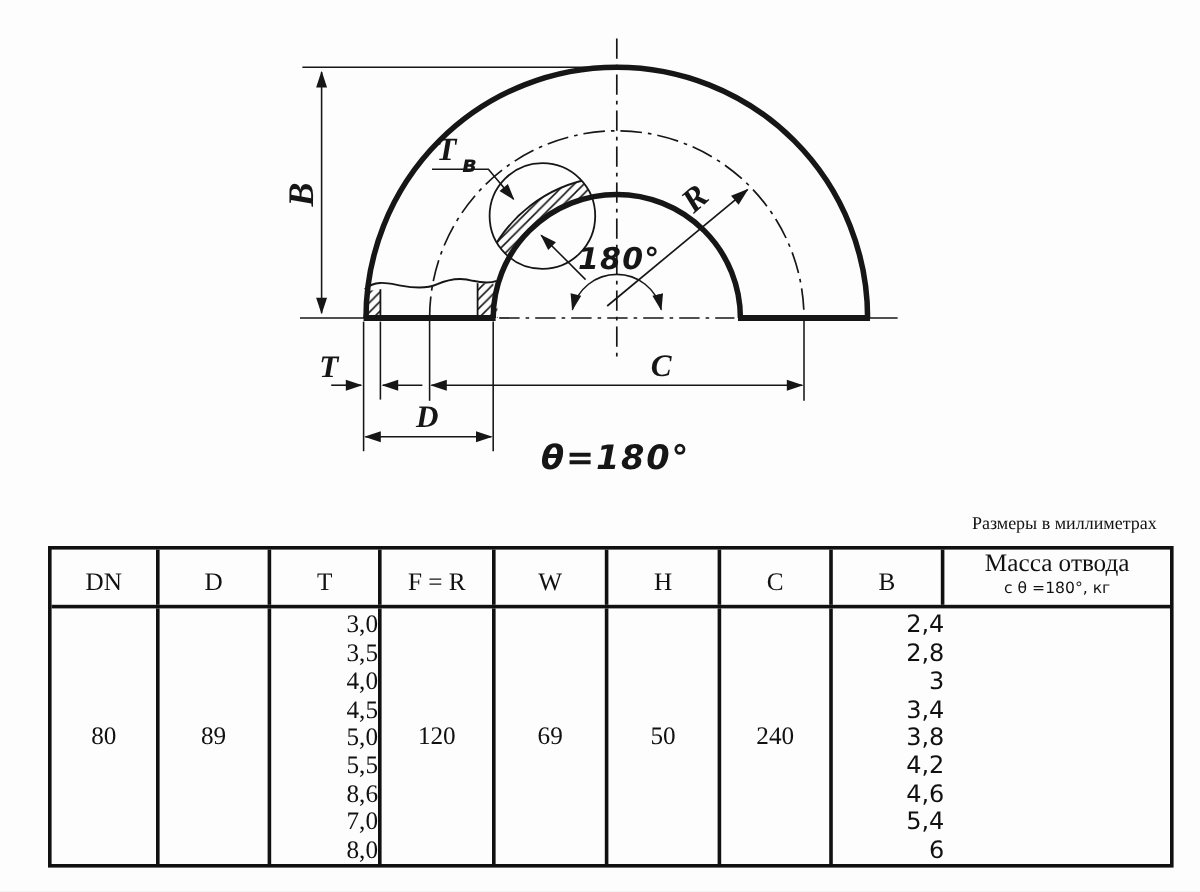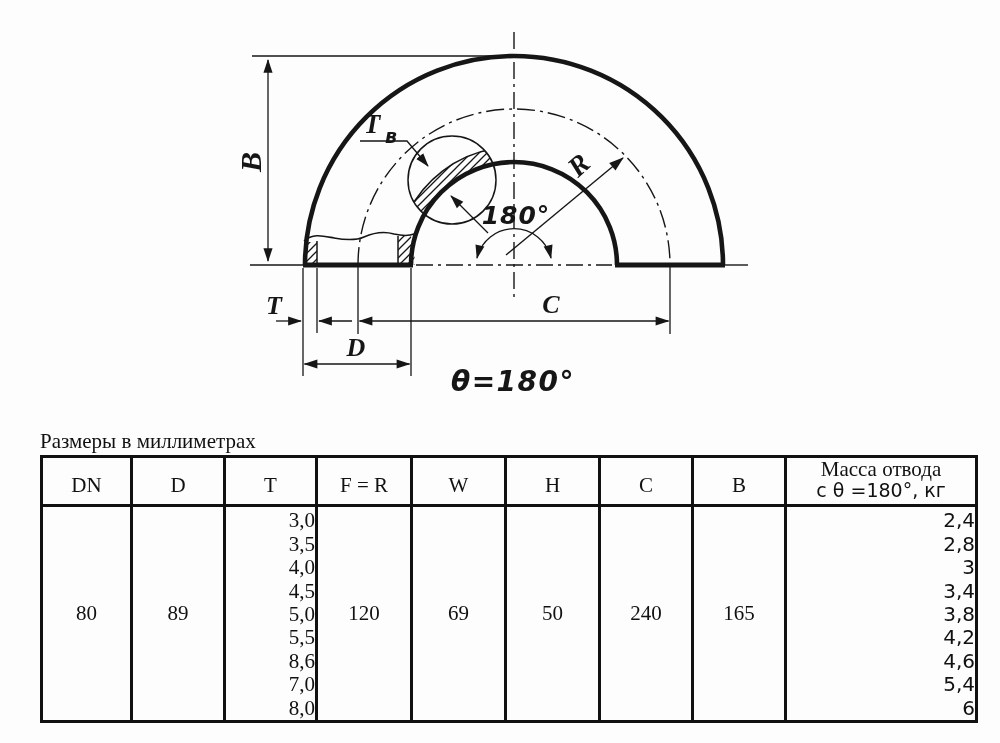--- a/index.html
+++ b/index.html
@@ -4,41 +4,41 @@
 <style>
   html,body{margin:0;padding:0;background:#e9e9e9;}
   .page{
     position:relative;width:1000px;height:743px;background:#fdfdfd;
     font-family:"Liberation Serif",serif;color:#161616;overflow:hidden;
   }
   svg text{fill:#161616;}
   .lbl-serif{font-family:"Liberation Serif",serif;font-style:italic;font-weight:bold;}
   .lbl-sans{font-family:"DejaVu Sans",sans-serif;font-style:italic;font-weight:bold;}
   .caption{
-    position:absolute;top:429px;left:40px;width:924px;
-    font-size:21px;color:#111;
+    position:absolute;top:429px;left:40px;width:924px;text-align:right;
+    font-size:15px;color:#111;
   }
   .dim-table{
     position:absolute;top:455px;left:40px;width:938px;height:268px;
     border:3px solid #111;box-sizing:border-box;background:transparent;
     display:flex;flex-direction:column;
   }
   .thead{display:grid;grid-template-columns:90px 93px 92px 95px 94px 94px 93px 93px auto;
     height:48px;border-bottom:3px solid #111;}
   .tbody{display:grid;grid-template-columns:90px 93px 92px 95px 94px 94px 93px 93px auto;
     flex:1;}
   .th,.td{border-right:3px solid #111;box-sizing:border-box;font-size:21px;color:#111;}
   .th:last-child,.td:last-child{border-right:none;}
   .th{display:flex;align-items:flex-end;justify-content:center;padding-bottom:6px;}
   .th.two-line{flex-direction:column;align-items:center;justify-content:flex-end;
     line-height:21px;padding-bottom:3px;}
   .td{display:flex;align-items:center;justify-content:center;}
   .td.stack{flex-direction:column;justify-content:center;line-height:23.4px;padding-top:2px;align-items:flex-end;}
   .td.stack div{text-align:center;}
-  .sansish{font-family:"DejaVu Sans",sans-serif;font-size:19px;}
+  .sansish{font-family:"DejaVu Sans",sans-serif;font-size:13px;}
   .mass-vals{font-family:"DejaVu Sans",sans-serif;font-size:20px;padding-left:16px;}
 </style>
 </head>
 <body>
 
 <div class="page">
 
   
   <svg width="1000" height="428" viewBox="0 0 1000 428">
     <defs>
@@ -142,21 +142,20 @@
         <div>5,0</div>
         <div>5,5</div>
         <div>8,6</div>
         <div>7,0</div>
         <div>8,0</div>
       </div>
       <div class="td">120</div>
       <div class="td">69</div>
       <div class="td">50</div>
       <div class="td">240</div>
-      <div class="td">165</div>
       <div class="td stack mass-vals">
         <div>2,4</div>
         <div>2,8</div>
         <div>3</div>
         <div>3,4</div>
         <div>3,8</div>
         <div>4,2</div>
         <div>4,6</div>
         <div>5,4</div>
         <div>6</div>

